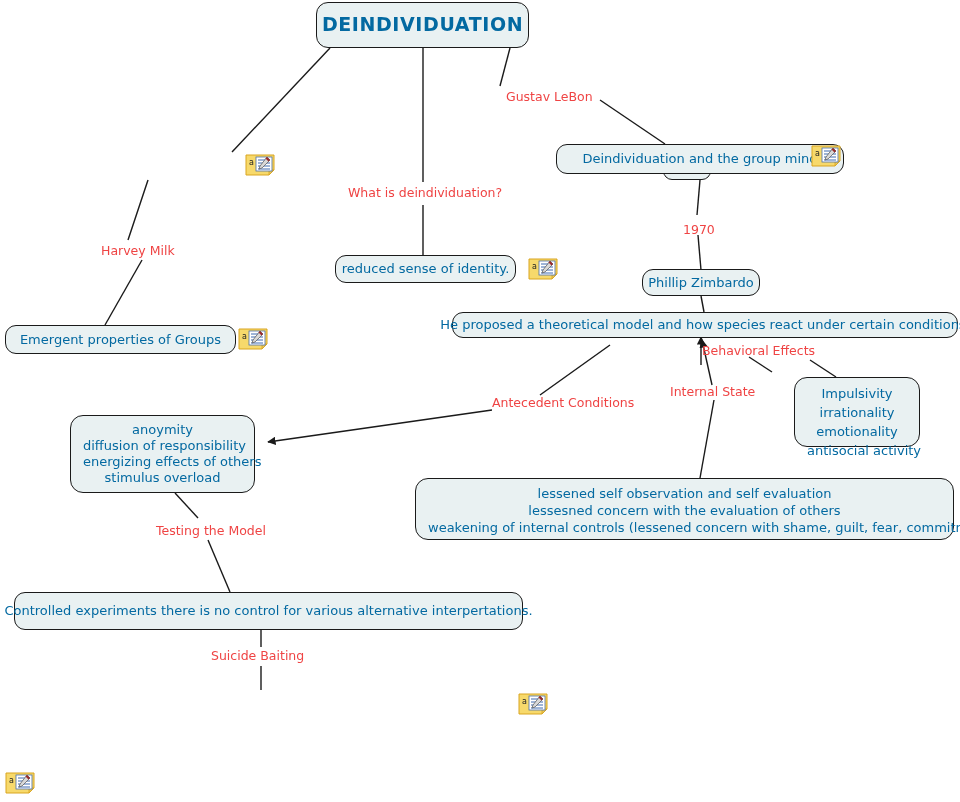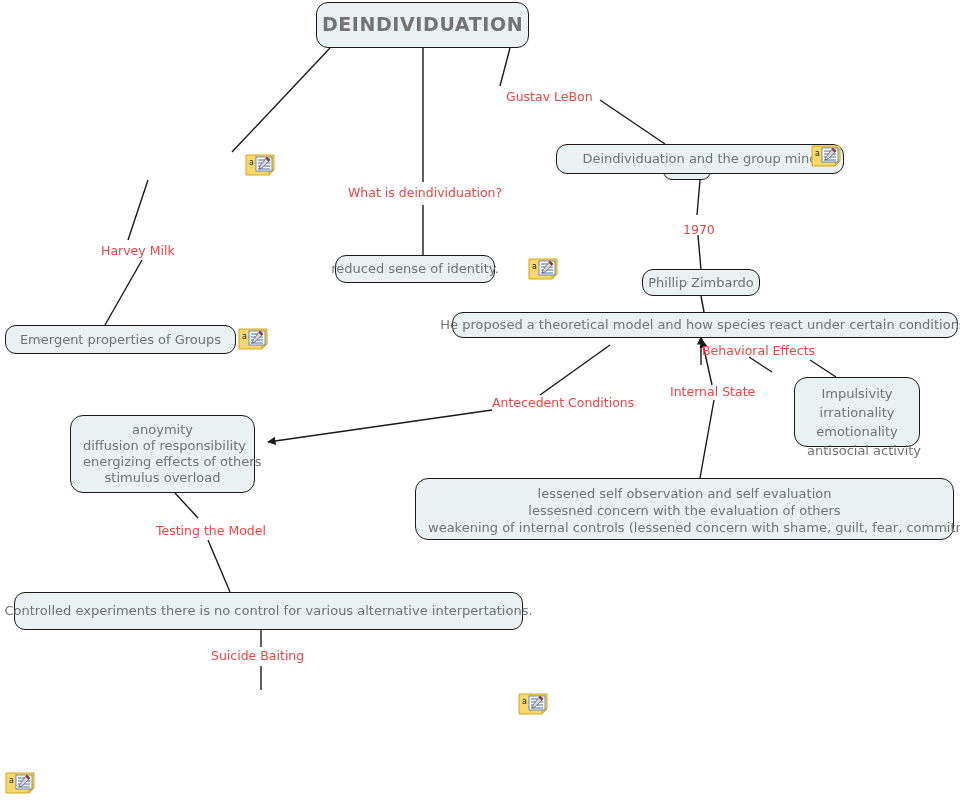--- a/index.html
+++ b/index.html
@@ -24,21 +24,21 @@
     width: 960px;
     height: 802px;
     pointer-events: none;
   }
   .node {
     position: absolute;
     box-sizing: border-box;
     background: #e9f1f2;
     border: 1.4px solid #1a1a1a;
     border-radius: 11px;
-    color: #737373;
+    color: #0369a1;
     font-size: 13px;
     line-height: 15.5px;
     text-align: center;
     display: flex;
     align-items: center;
     justify-content: center;
     white-space: pre;
     z-index: 5;
   }
   .node.single {
@@ -135,21 +135,21 @@
     </g>
   </svg>
 
   <div class="hidden-node" style="left:663px; top:148px; width:48px; height:32px;"></div>
 
   <div class="node single title" style="left:316px; top:2px; width:213px; height:46px;">DEINDIVIDUATION</div>
 
 
   <div class="node single" style="left:556px; top:144px; width:288px; height:30px;">Deindividuation and the group mind</div>
 
-  <div class="node single" style="left:335px; top:255px; width:160px; height:28px;">reduced sense of identity.</div>
+  <div class="node single" style="left:335px; top:255px; width:181px; height:28px;">reduced sense of identity.</div>
 
   <div class="node single" style="left:5px; top:325px; width:231px; height:29px;">Emergent properties of Groups</div>
 
   <div class="node single" style="left:642px; top:269px; width:118px; height:27px;">Phillip Zimbardo</div>
 
   <div class="node single" style="left:452px; top:312px; width:506px; height:26px;">He proposed a theoretical model and how species react under certain conditions.</div>
 
   <div class="node multi" style="left:794px; top:377px; width:126px; height:70px; line-height:19px;">Impulsivity
 irrationality
 emotionality

